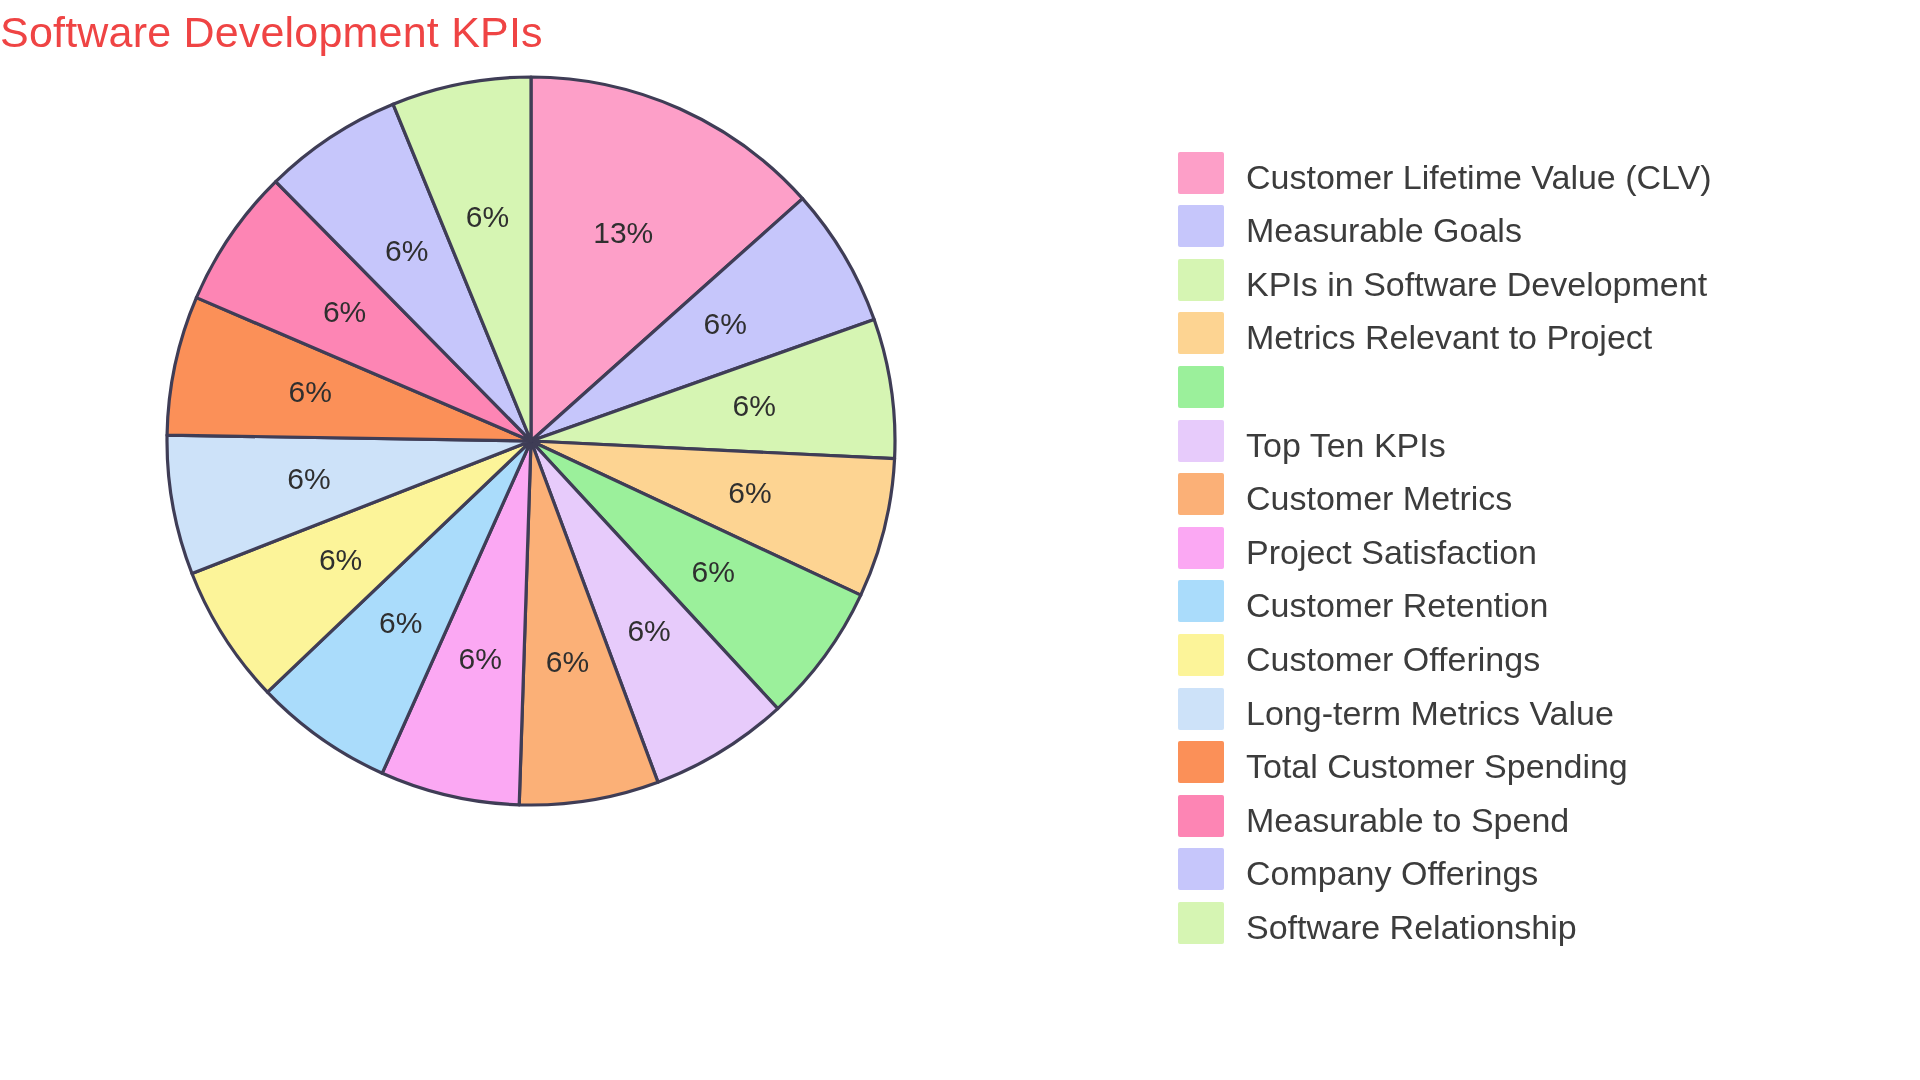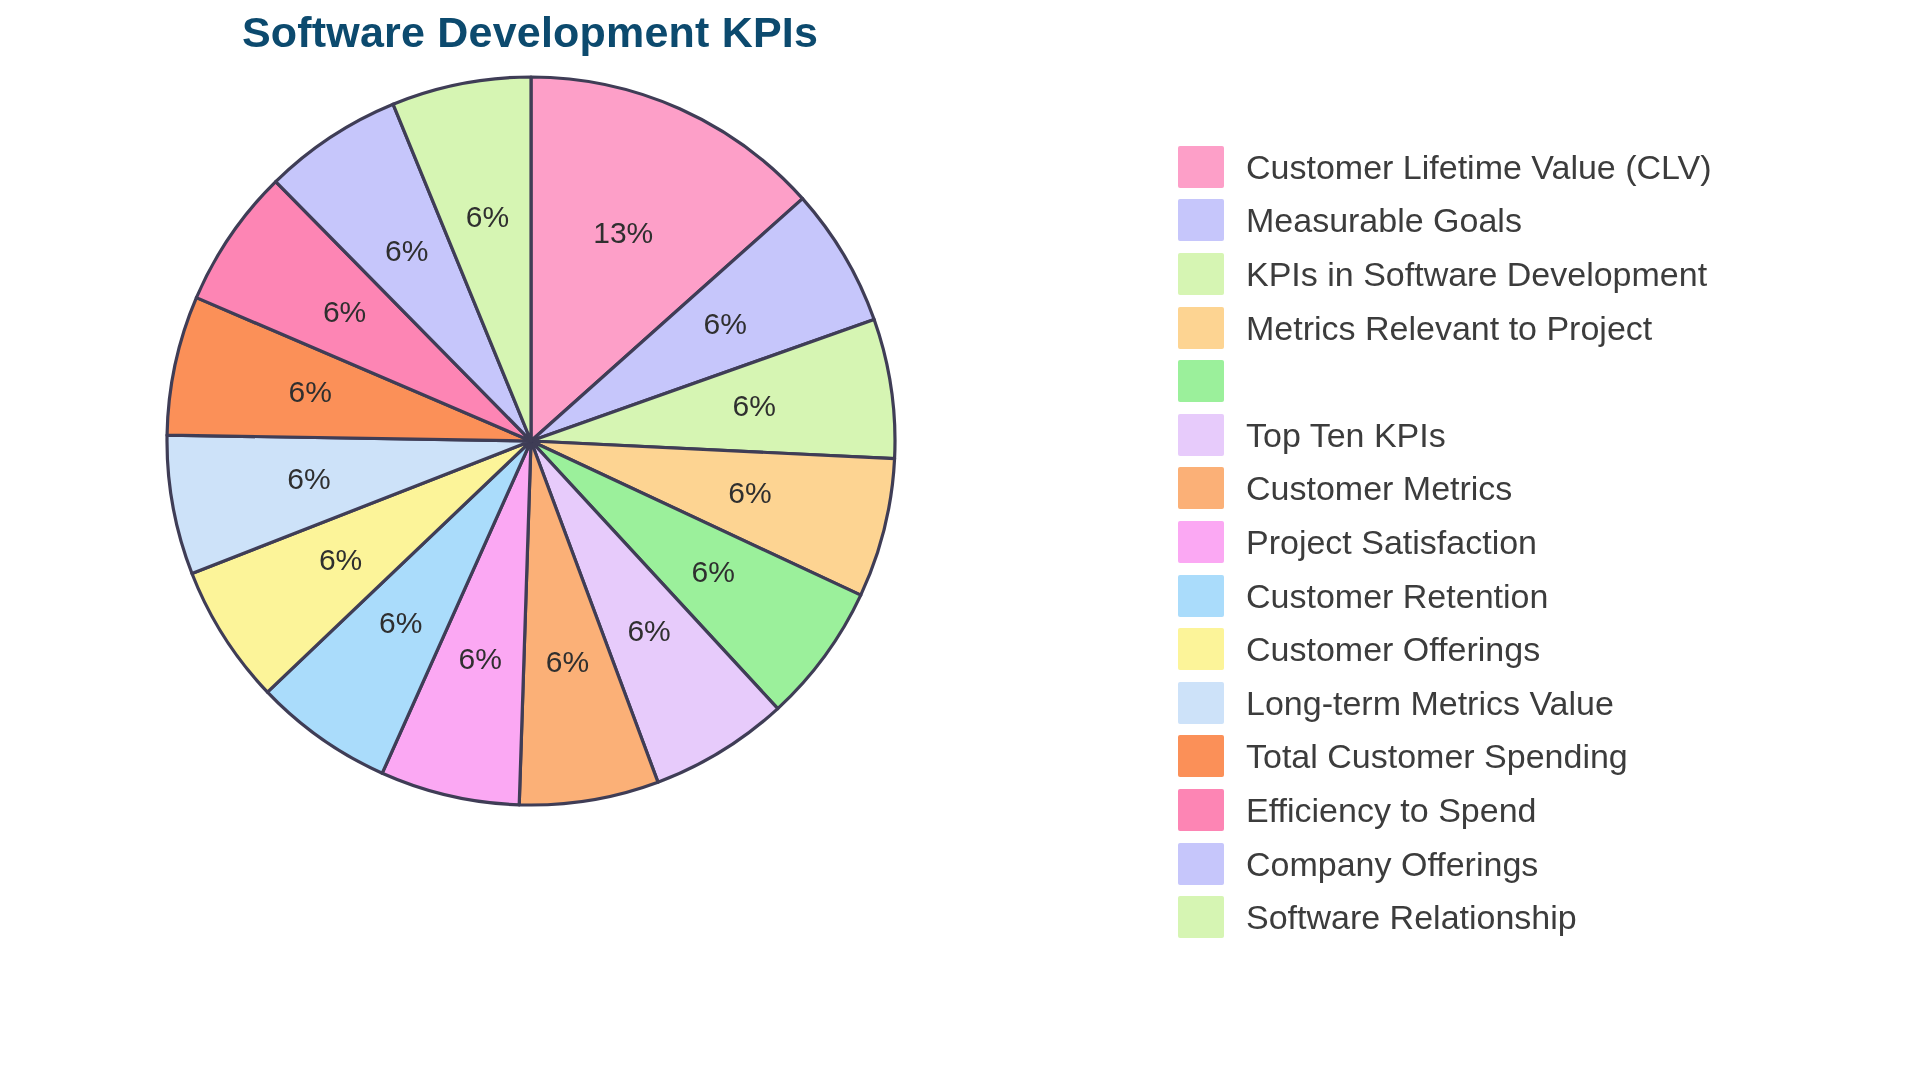--- a/index.html
+++ b/index.html
@@ -18,24 +18,23 @@
     position: relative;
     width: 1920px;
     height: 1080px;
     background: #ffffff;
   }
   #chart-title {
     position: absolute;
     left: 0;
     top: 8px;
     width: 1060px;
-    text-align: center;
     font-size: 43px;
-    font-weight: 700;
-    color: #0c4a6e;
+    font-weight: 400;
+    color: #ef4444;
     letter-spacing: 0.2px;
     white-space: nowrap;
   }
   #pie-area {
     position: absolute;
     left: 0px;
     top: 0px;
     width: 1100px;
     height: 1080px;
   }
@@ -57,21 +56,21 @@
     dominant-baseline: middle;
   }
   #legend {
     position: absolute;
     left: 1178px;
     top: 140px;
     width: 720px;
   }
   .legend-row {
     display: flex;
-    align-items: center;
+    align-items: flex-end;
     height: 53.6px;
   }
   .legend-swatch {
     width: 46px;
     height: 42px;
     flex: 0 0 auto;
     border-radius: 2px;
   }
   .legend-label {
     margin-left: 22px;
@@ -170,21 +169,21 @@
       <div class="legend-row">
         <span class="legend-swatch" style="background: rgb(205, 226, 249);"></span>
         <span class="legend-label">Long-term Metrics Value</span>
       </div>
       <div class="legend-row">
         <span class="legend-swatch" style="background: rgb(251, 144, 88);"></span>
         <span class="legend-label">Total Customer Spending</span>
       </div>
       <div class="legend-row">
         <span class="legend-swatch" style="background: rgb(253, 133, 180);"></span>
-        <span class="legend-label">Efficiency to Spend</span>
+        <span class="legend-label">Measurable to Spend</span>
       </div>
       <div class="legend-row">
         <span class="legend-swatch" style="background: rgb(198, 198, 251);"></span>
         <span class="legend-label">Company Offerings</span>
       </div>
       <div class="legend-row">
         <span class="legend-swatch" style="background: rgb(214, 245, 179);"></span>
         <span class="legend-label">Software Relationship</span>
       </div>
     </div>

